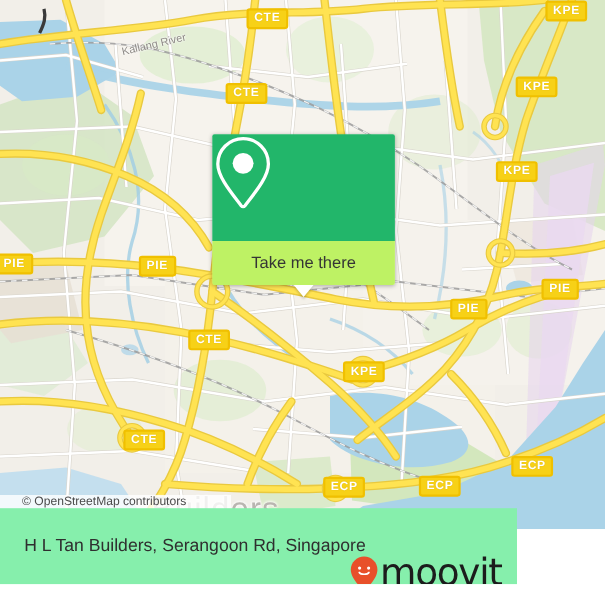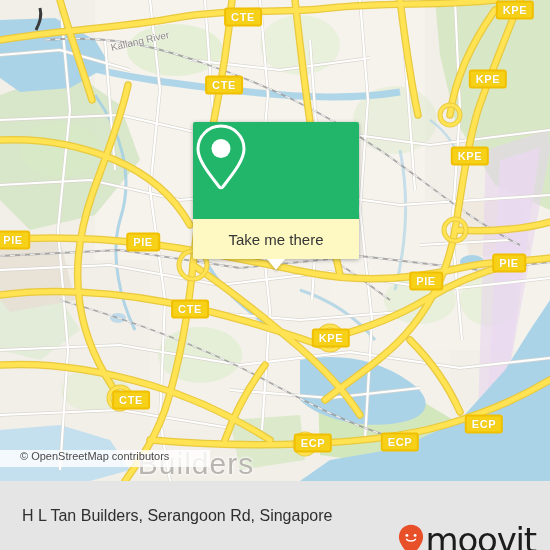--- a/index.html
+++ b/index.html
@@ -63,21 +63,21 @@
     box-shadow:0 1px 4px rgba(0,0,0,.30);
     border-radius:2px;
   }
   .popup-head{
     height:97px;
     background:#22b66a;
     border-radius:2px 2px 0 0;
     display:flex;align-items:center;justify-content:center;
   }
   .popup-body{
-    height:40px;background:#fef9c3;
+    height:40px;background:#bef264;
     border-radius:0 0 2px 2px;
     display:flex;align-items:center;justify-content:center;text-align:right;
   }
   .popup-body span{
     color:#353535;font-size:15px;
     font-family:"Liberation Sans", sans-serif;
   }
   .popup-tail{
     position:absolute;left:50%;top:137px;
     width:0;height:0;margin-left:-9px;
@@ -96,22 +96,22 @@
     padding-left:20px;
     box-sizing:border-box;
   }
   .attrib span{
     font-size:11px;color:#4b4b4b;
     font-family:"Liberation Sans", sans-serif;
   }
 
   
   .footer{
-    position:absolute;left:0;top:481px;width:550px;height:69px;
-    background:#e5e5e5;overflow:hidden;
+    position:absolute;left:0;top:462px;width:470px;height:69px;
+    background:#86efac;overflow:hidden;
   }
   .footer-title{
     position:absolute;left:22px;top:50%;transform:translateY(-50%);
     font-size:16px;color:#2f2f2f;
     font-family:"Liberation Sans", sans-serif;
     white-space:nowrap;
   }
   .brand{
     position:absolute;right:14px;top:50%;transform:translateY(-50%);
     display:flex;align-items:flex-end;margin-top:24px;

